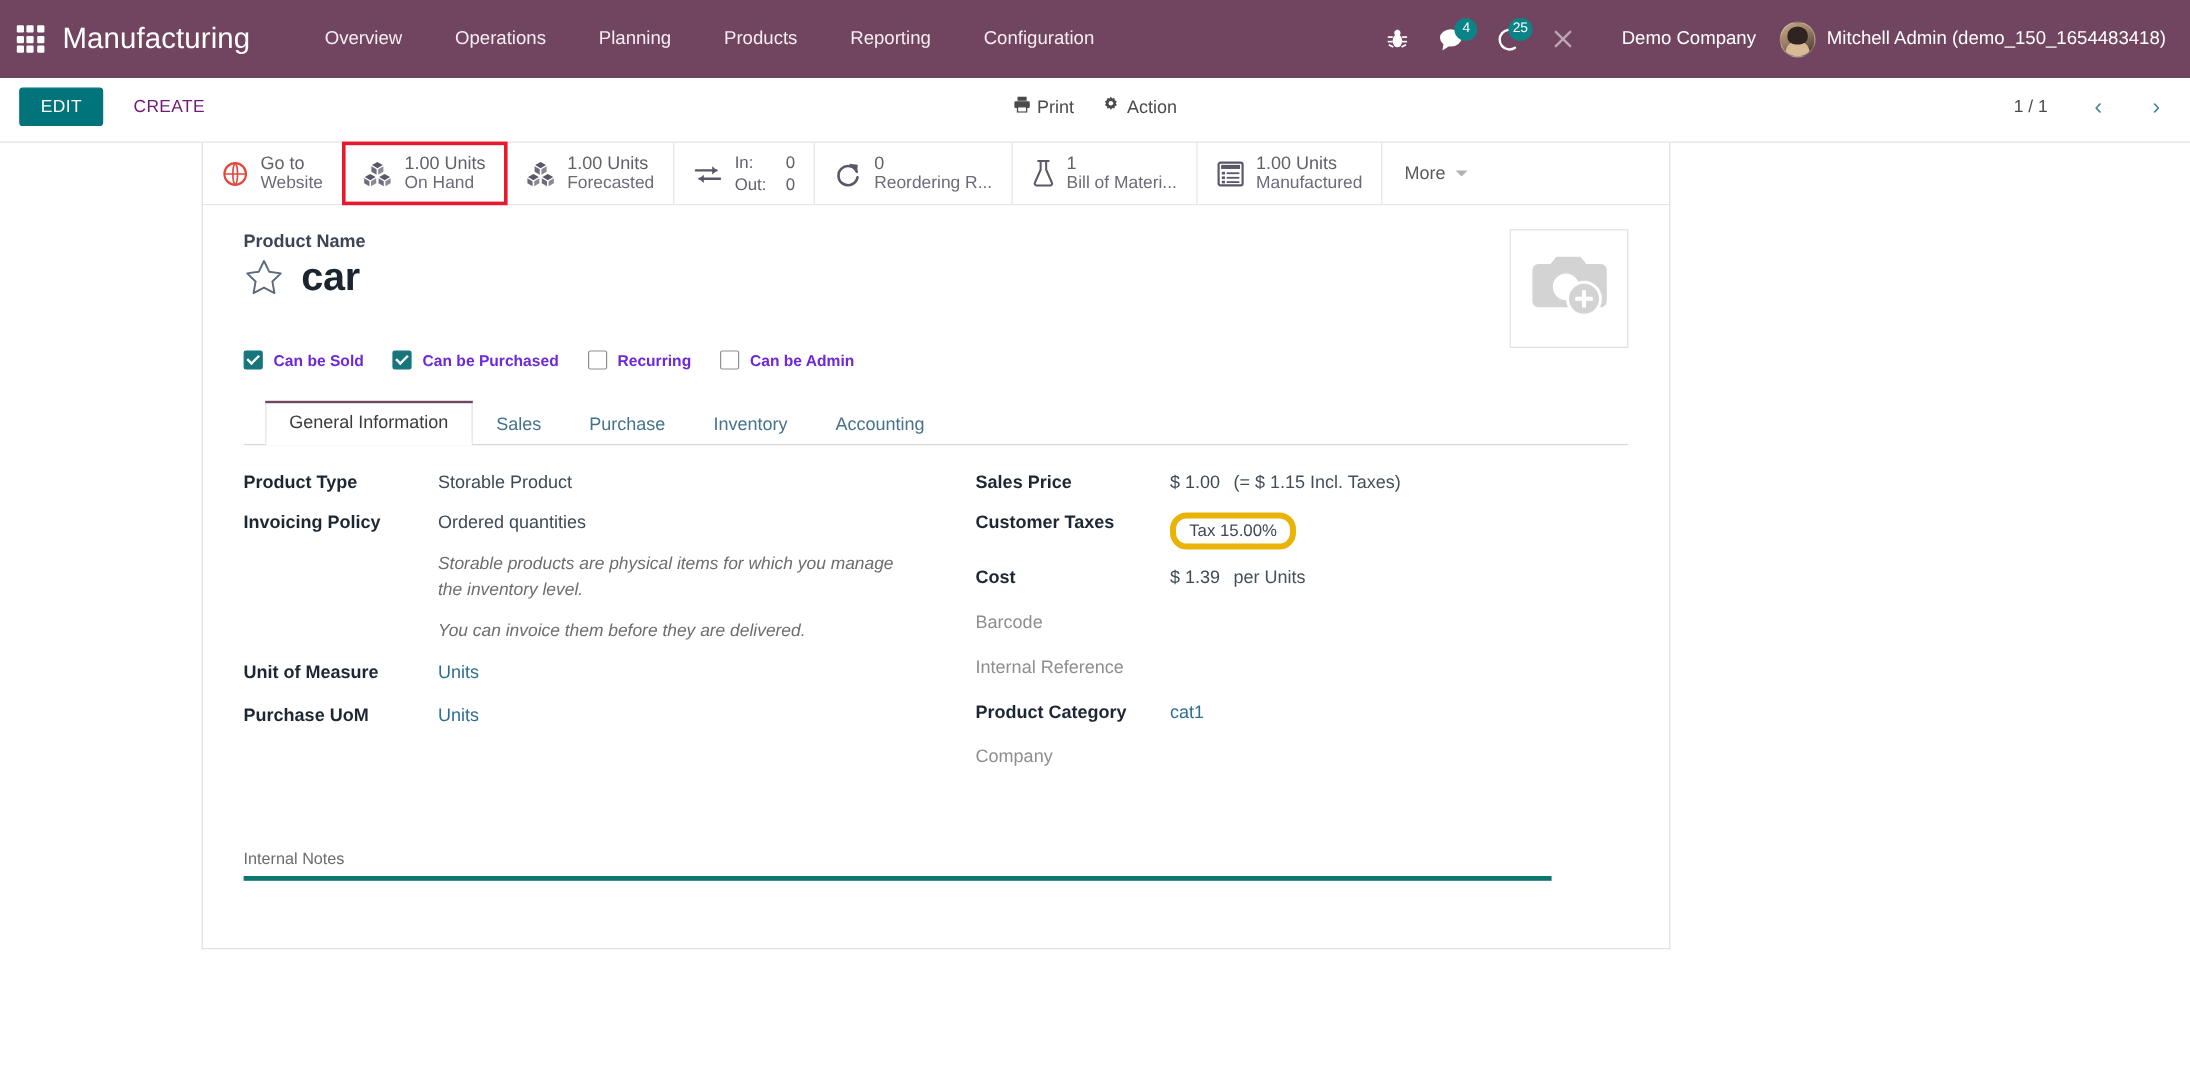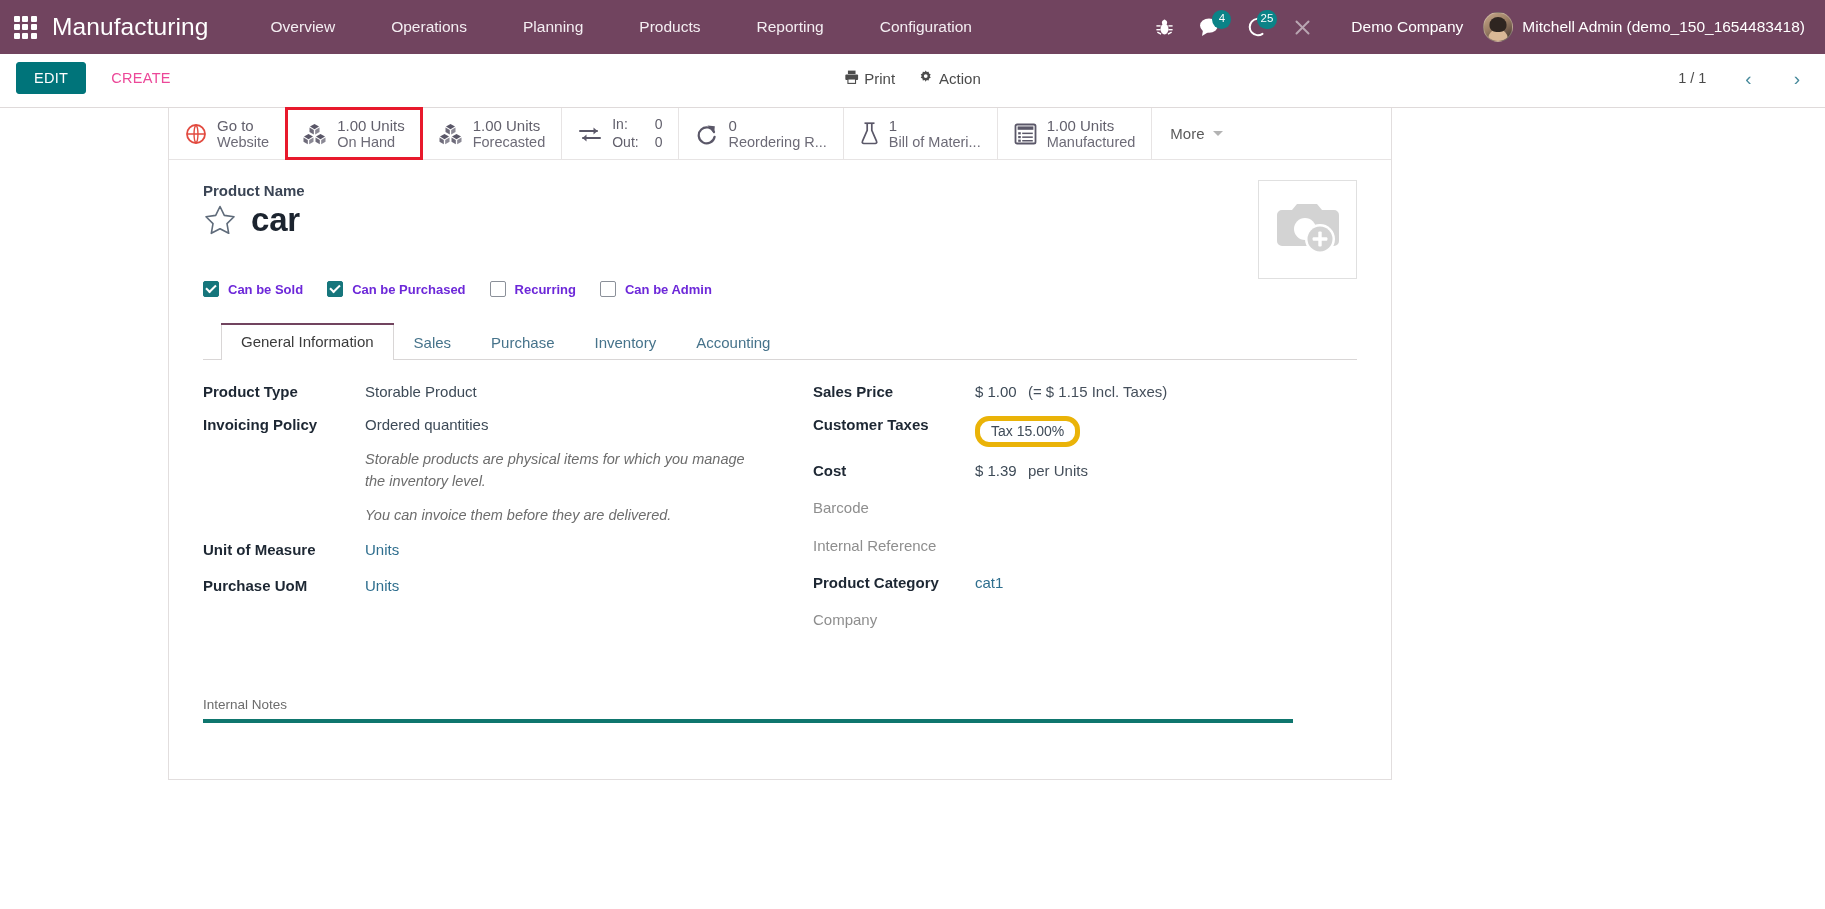--- a/index.html
+++ b/index.html
@@ -5,21 +5,21 @@
   * { box-sizing: border-box; margin: 0; padding: 0; }
   html, body {
     width: 1825px; height: 909px;
     font-family: "Liberation Sans", sans-serif;
     background: #ffffff;
     overflow: hidden;
   }
 
   
   .navbar {
-    height: 54px;
+    height: 65px;
     background: #71445f;
     display: flex;
     align-items: center;
     padding: 0 14px 0 10px;
     color: #ffffff;
     position: relative;
   }
   .apps-grid {
     width: 30px; height: 30px;
     display: grid;
@@ -32,21 +32,21 @@
     cursor: pointer;
   }
   .apps-grid i { background: #ffffff; border-radius: 1px; display: block; width: 6px; height: 6px; }
   .app-title {
     font-size: 24.5px;
     font-weight: 400;
     letter-spacing: .1px;
     margin-right: 40px;
     white-space: nowrap;
   }
-  .menu-items { display: flex; align-items: flex-end; gap: 12px; flex: 0 0 auto; }
+  .menu-items { display: flex; align-items: flex-end; gap: 0px; flex: 0 0 auto; }
   .menu-item {
     font-size: 15.5px;
     padding: 17px 22px;
     color: #f4eef2;
     cursor: pointer;
     white-space: nowrap;
   }
   .nav-right {
     margin-left: auto;
     display: flex;
@@ -120,21 +120,21 @@
   }
   .btn-edit {
     background:#00747a; color:#fff;
     border:1px solid #00747a;
     font-size:14.5px; letter-spacing:.3px;
     padding: 7px 17px;
     border-radius:3px; cursor:pointer;
     font-family: inherit;
   }
   .btn-create {
-    background:transparent; color:#ec4899;
+    background:transparent; color:#701a75;
     border:1px solid transparent;
     font-size:14.5px; letter-spacing:.3px;
     padding: 7px 14px; margin-left: 10px;
     border-radius:3px; cursor:pointer;
     font-family: inherit;
   }
   .cp-center {
     position:absolute; left:50%; transform:translateX(-50%);
     display:flex; align-items:center; gap:24px;
   }

